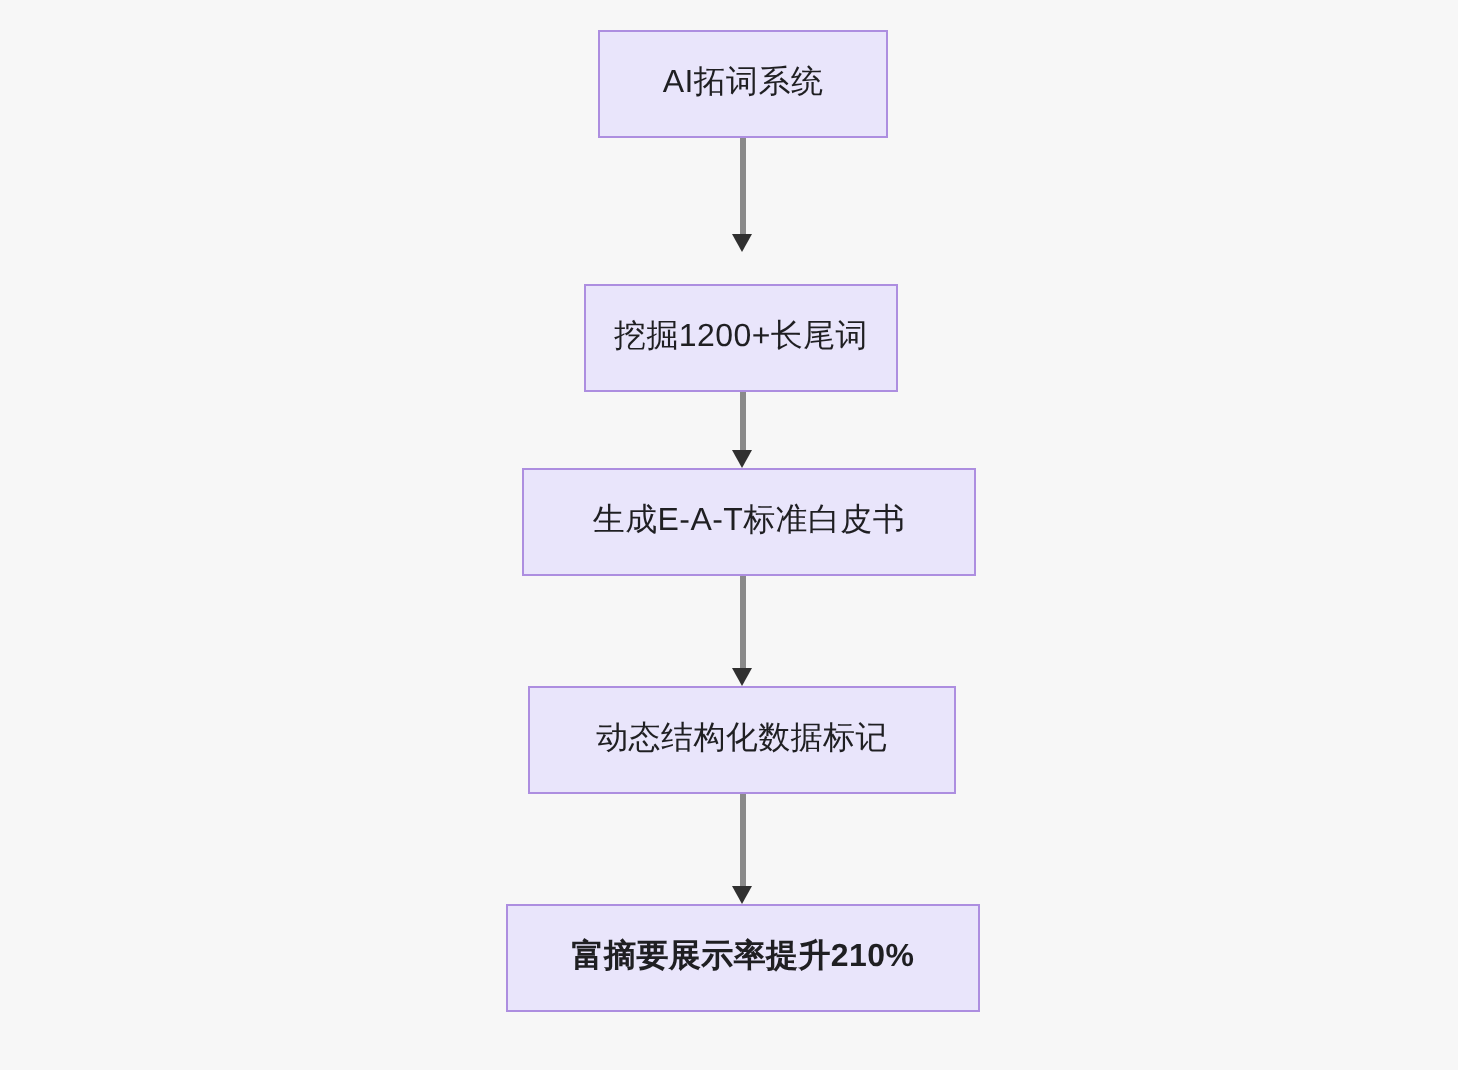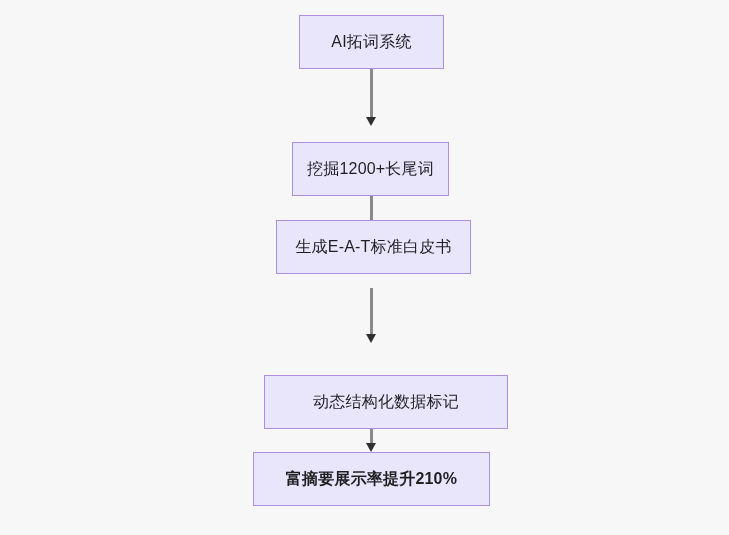--- a/index.html
+++ b/index.html
@@ -78,23 +78,23 @@
     <div class="edge-line" style="height: 46px;"></div>
     <div class="edge-head" style="top: 46px;"></div>
   </div>
 
   <div class="node" style="left: 299px; top: 15px; width: 145px; height: 54px;">
     <span class="node-label">AI拓词系统</span>
   </div>
   <div class="node" style="left: 292px; top: 126px; width: 157px; height: 54px; margin-top: 16px;">
     <span class="node-label">挖掘1200+长尾词</span>
   </div>
-  <div class="node" style="left: 261px; top: 220px; width: 195px; height: 54px; margin-left: 15px;">
+  <div class="node" style="left: 261px; top: 234px; width: 227px; height: 54px;">
     <span class="node-label">生成E-A-T标准白皮书</span>
   </div>
-  <div class="node" style="left: 264px; top: 343px; width: 244px; height: 54px; margin-top: 32px;">
+  <div class="node" style="left: 264px; top: 343px; width: 214px; height: 54px;">
     <span class="node-label">动态结构化数据标记</span>
   </div>
   <div class="node" style="left: 253px; top: 452px; width: 237px; height: 54px; font-weight: bold;">
     <span class="node-label">富摘要展示率提升210%</span>
   </div>
 
 </div>
 
 </body></html>

